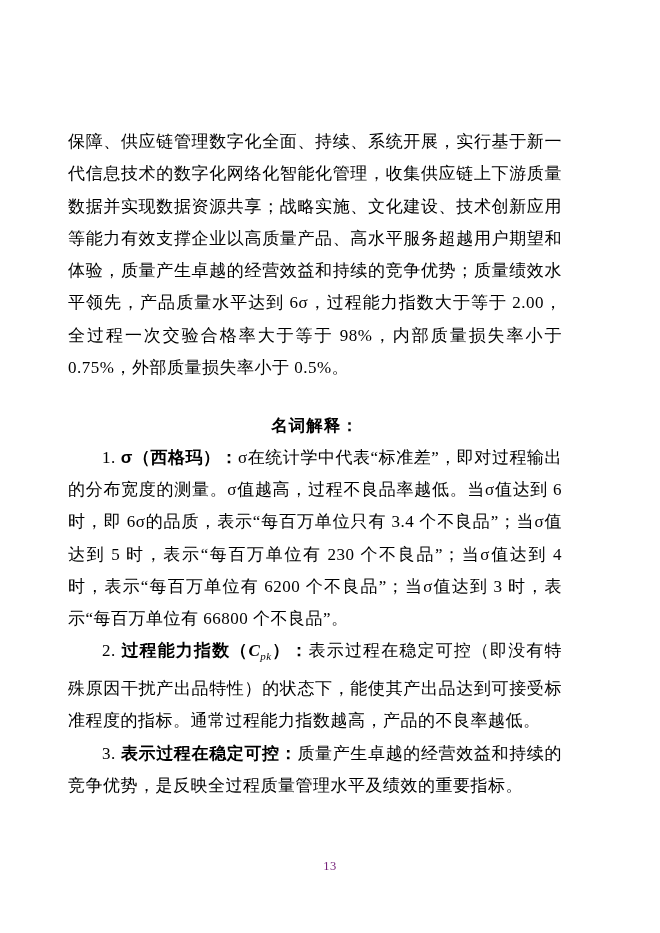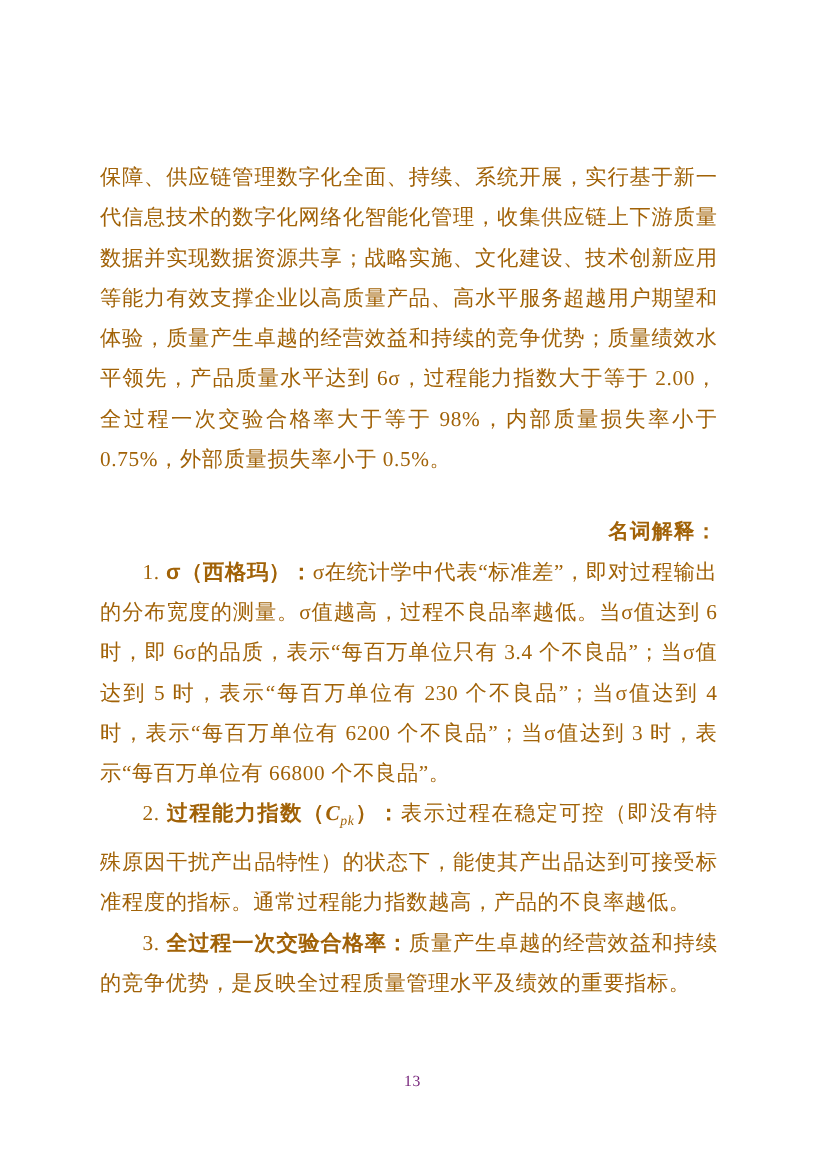--- a/index.html
+++ b/index.html
@@ -14,43 +14,43 @@
     overflow: hidden;
     font-family: "Liberation Serif", "DejaVu Serif", serif;
   }
   .doc-page {
     position: absolute;
     inset: 0;
     background: #ffffff;
   }
   .text-block {
     position: absolute;
-    left: 80px;
+    left: 68px;
     top: 126px;
     width: 494px;
-    color: #a16207;
+    color: #000000;
   }
   .text-block p {
     margin: 0;
     font-size: 17px;
     line-height: 32.3px;
     letter-spacing: 0.5px;
     text-align: justify;
     text-justify: inter-character;
   }
   p.continuation {
     text-indent: 0;
   }
   p.glossary-heading {
     margin-top: 25px;
     font-weight: bold;
     font-family: "Liberation Sans", "DejaVu Sans", sans-serif;
     font-size: 16.5px;
     letter-spacing: 1px;
-    text-align: right;
+    text-align: center;
   }
   p.term {
     text-indent: 2em;
   }
   .term-number {
     margin-right: 5px;
   }
   .term-label {
     font-weight: bold;
     font-family: "Liberation Sans", "DejaVu Sans", sans-serif;
@@ -92,21 +92,21 @@
 
     <p class="term">
       <span class="term-number">1.</span><span class="term-label">σ（西格玛）：</span><span class="term-body">σ在统计学中代表“标准差”，即对过程输出的分布宽度的测量。σ值越高，过程不良品率越低。当σ值达到 6 时，即 6σ的品质，表示“每百万单位只有 3.4 个不良品”；当σ值达到 5 时，表示“每百万单位有 230 个不良品”；当σ值达到 4 时，表示“每百万单位有 6200 个不良品”；当σ值达到 3 时，表示“每百万单位有 66800 个不良品”。</span>
     </p>
 
     <p class="term">
       <span class="term-number">2.</span><span class="term-label"><span>过程能力指数（</span><span class="cpk-main">C</span><sub class="cpk-sub">pk</sub><span>）：</span></span><span class="term-body">表示过程在稳定可控（即没有特殊原因干扰产出品特性）的状态下，能使其产出品达到可接受标准程度的指标。通常过程能力指数越高，产品的不良率越低。</span>
     </p>
 
     <p class="term">
-      <span class="term-number">3.</span><span class="term-label">全过程一次交验合格率：</span><span class="term-body">质量产生卓越的经营效益和持续的竞争优势，是反映全过程质量管理水平及绩效的重要指标。</span>
+      <span class="term-number">3.</span><span class="term-label">表示过程在稳定可控：</span><span class="term-body">质量产生卓越的经营效益和持续的竞争优势，是反映全过程质量管理水平及绩效的重要指标。</span>
     </p>
 
   </div>
 
   <div class="footer">
     <span class="page-number">13</span>
   </div>
 </div>
 
 </body></html>

